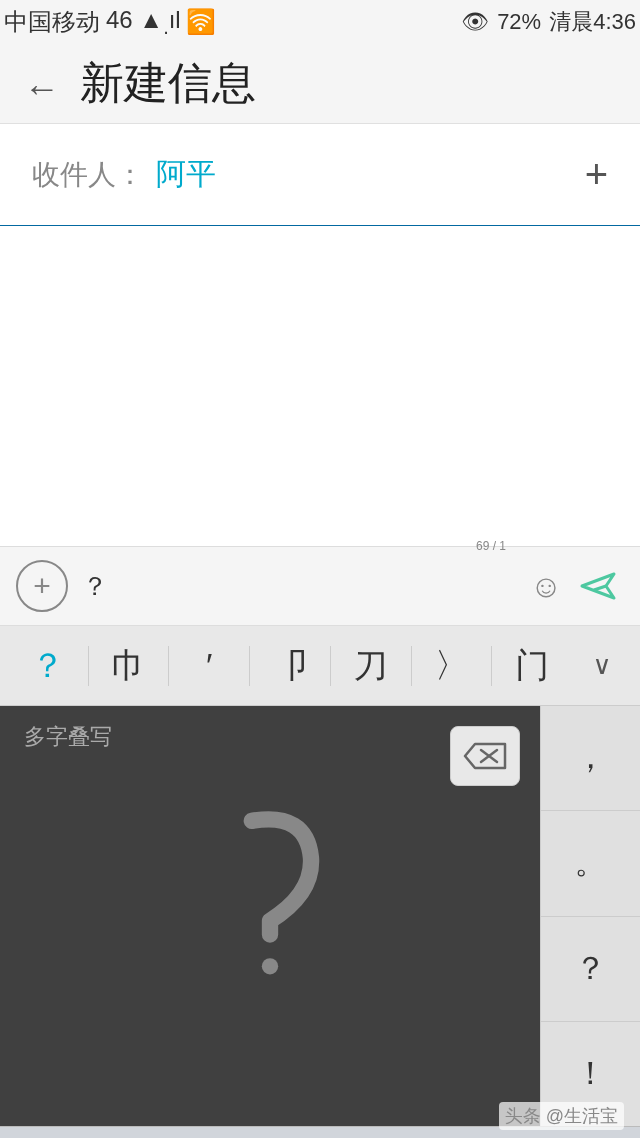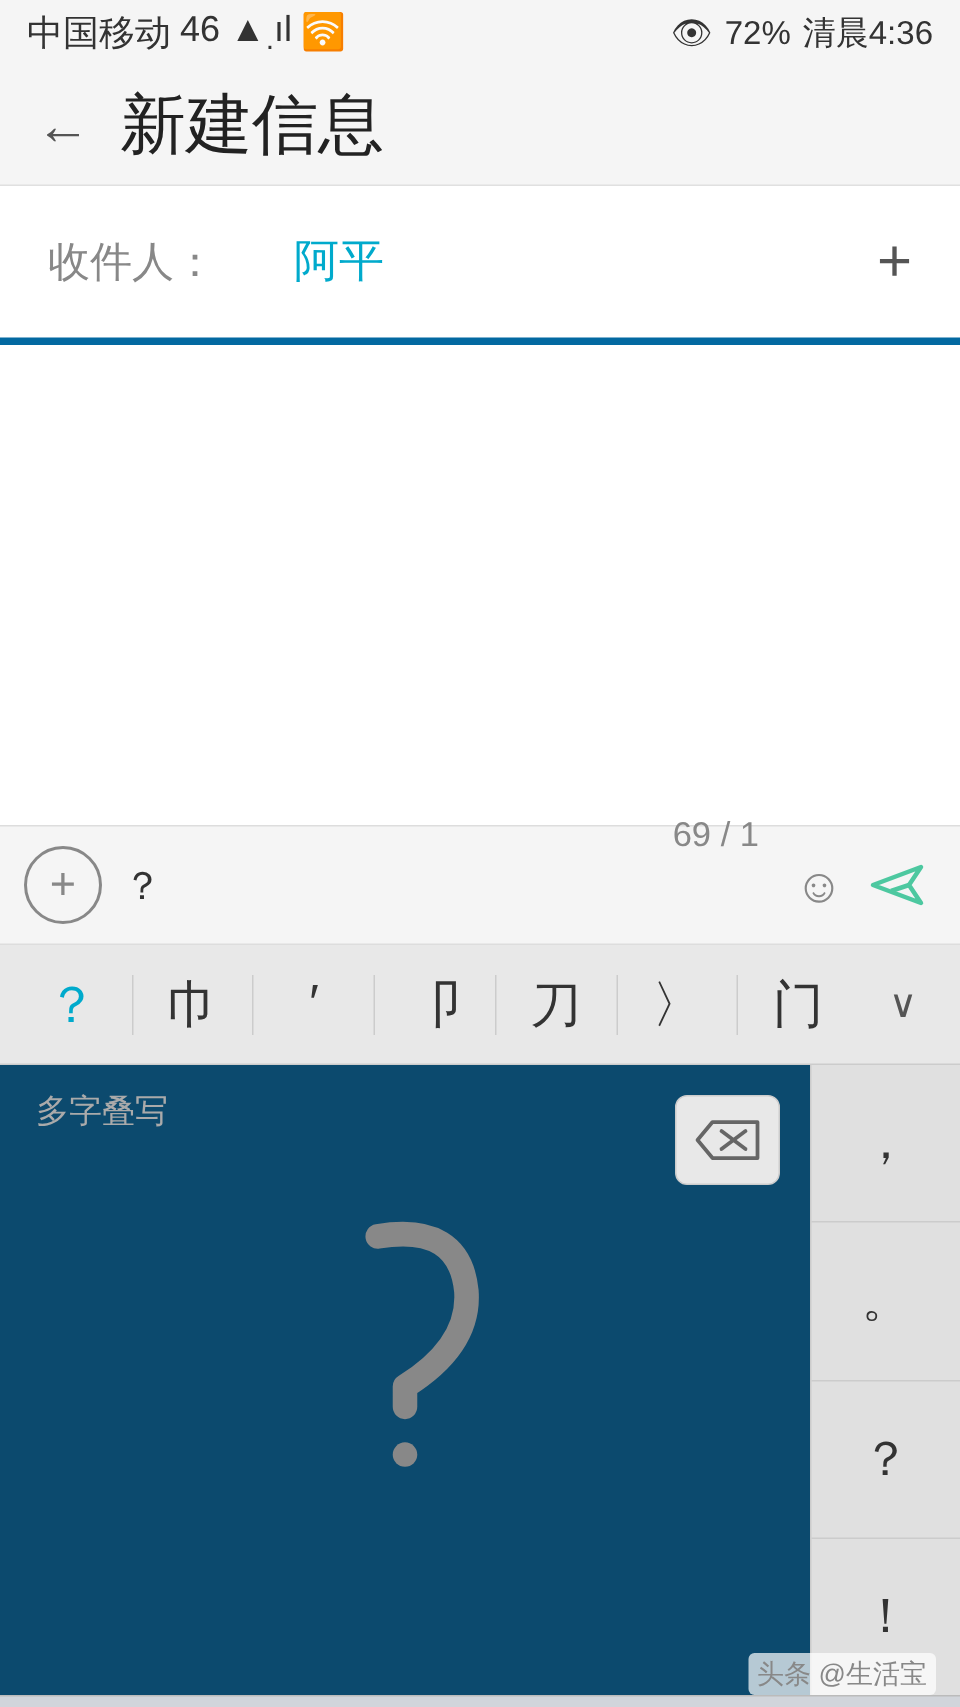--- a/index.html
+++ b/index.html
@@ -13,21 +13,21 @@
       position: relative;
     }
 
     
     .status-bar {
       background: #f5f5f5;
       height: 44px;
       display: flex;
       align-items: center;
       justify-content: space-between;
-      padding: 0 18px;
+      padding: 0 4px;
       font-size: 24px;
       color: #333;
     }
     .status-left { display: flex; align-items: center; gap: 6px; }
     .status-right { display: flex; align-items: center; gap: 8px; font-size: 22px; }
 
     
     .top-nav {
       background: #f5f5f5;
       height: 80px;
@@ -46,33 +46,32 @@
       font-size: 44px;
       font-weight: 500;
       color: #222;
     }
 
     
     .recipient-row {
       display: flex;
       align-items: center;
       padding: 28px 32px;
-      border-bottom: 5px solid #0369a1;
+      border-bottom: 1px solid #0369a1;
       min-height: 80px;
     }
     .recipient-label {
       font-size: 28px;
       color: #888;
       margin-right: 12px;
     }
     .recipient-name {
       font-size: 30px;
       color: #00aacc;
       flex: 1;
-      margin-left: 40px;
     }
     .add-button {
       font-size: 40px;
       color: #555;
       cursor: pointer;
       font-weight: 300;
     }
 
     
     .message-body {
@@ -115,21 +114,21 @@
       font-size: 26px;
       border: none;
       background: transparent;
       outline: none;
       color: #333;
     }
     .char-count {
       position: absolute;
       top: -22px;
       right: 0;
-      font-size: 23px;
+      font-size: 12px;
       color: #888;
     }
     .emoji-btn {
       width: 52px;
       height: 52px;
       display: flex;
       align-items: center;
       justify-content: center;
       font-size: 32px;
       color: #888;
@@ -179,21 +178,21 @@
       align-items: center;
       justify-content: center;
       font-size: 26px;
       color: #555;
       cursor: pointer;
     }
 
     
     .handwriting-area {
       display: flex;
-      background: #0c4a6e;
+      background: #404040;
       height: 420px;
     }
     .handwriting-canvas {
       flex: 1;
       display: flex;
       flex-direction: column;
       align-items: flex-start;
       padding: 16px 24px;
       position: relative;
     }

